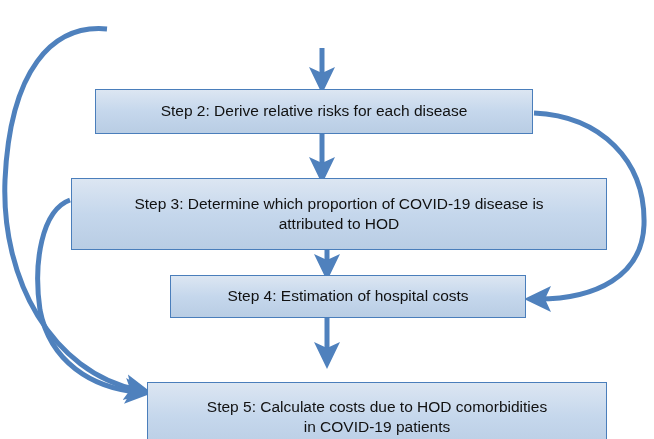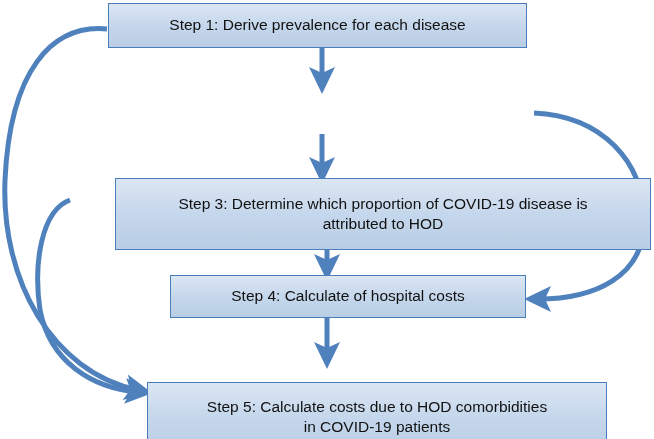--- a/index.html
+++ b/index.html
@@ -76,32 +76,32 @@
 
     <g>
       <path d="M 107 29 C 52 24, 10 70, 5 180 C 1 280, 52 372, 138 390" fill="none" stroke="#4f81bd" stroke-width="5" marker-end="url(#ah)"></path>
     </g>
 
     <g>
       <path d="M 70 200 C 42 210, 33 262, 40 310 C 50 362, 92 388, 138 392" fill="none" stroke="#4f81bd" stroke-width="5" marker-end="url(#ah)"></path>
     </g>
   </svg>
 
-  <div class="step-box" style="left:108px; top:3px; width:419px; height:45px;">
-    <span class="step-label">Step 1: Derive prevalence for each disease</span>
+
+  <div class="step-box" style="left:95px; top:89px; width:438px; height:45px;">
+    <span class="step-label">Step 2: Derive relative risks for each disease</span>
   </div>
 
-
-  <div class="step-box" style="left:71px; top:178px; width:536px; height:72px;margin-left:44px;">
+  <div class="step-box" style="left:71px; top:178px; width:536px; height:72px;">
     <span class="step-label">Step 3: Determine which proportion of COVID-19 disease is
 attributed to HOD</span>
   </div>
 
   <div class="step-box" style="left:170px; top:275px; width:356px; height:43px;">
-    <span class="step-label">Step 4: Calculate of hospital costs</span>
+    <span class="step-label">Step 4: Estimation of hospital costs</span>
   </div>
 
   <div class="step-box" style="left:147px; top:382px; width:460px; height:70px;">
     <span class="step-label">Step 5: Calculate costs due to HOD comorbidities
 in COVID-19 patients</span>
   </div>
 
 </div>
 
 </body></html>

